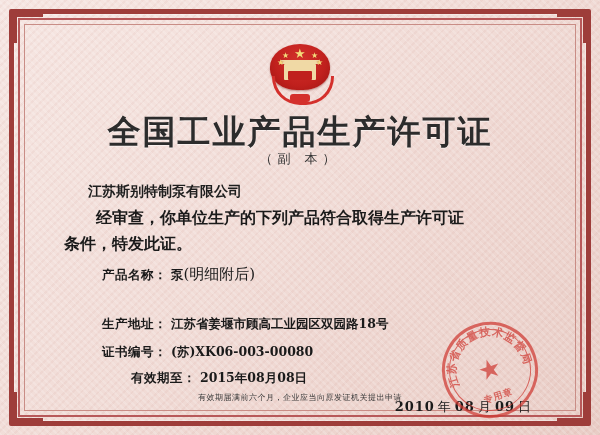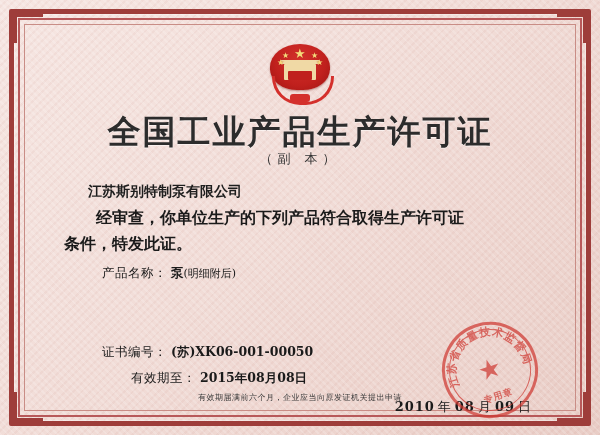--- a/index.html
+++ b/index.html
@@ -182,29 +182,29 @@
   
   .field {
     position: absolute;
     left: 102px;
     font-family: "DejaVu Serif", "Liberation Serif", serif;
     font-size: 12.5px;
     color: #1a1a1a;
     white-space: nowrap;
   }
   .field .label {
-    font-weight: normal;
+    font-weight: bold;
     letter-spacing: 0.5px;
   }
   .field .value {
     font-weight: bold;
     margin-left: 4px;
   }
   .field .note {
-    font-size: 11px;
+    font-size: 15px;
     font-weight: normal;
   }
   #row-product { top: 265px; }
   #row-address { top: 294px; }
   #row-factory { top: 316px; }
   #row-certno  { top: 344px; }
   #row-valid   { top: 370px; margin-left: 29px; }
 
   
   #date-line {
@@ -323,23 +323,26 @@
     <span>条件，特发此证。</span>
   </div>
 
   <div id="company">江苏斯别特制泵有限公司</div>
 
   <div class="field" id="row-product">
     <span class="label">产品名称：</span><span class="value">泵</span><span class="note">(明细附后)</span>
   </div>
 
 
+  <div class="field" id="row-factory">
+    <span class="label">生产地址：</span><span class="value">江苏省姜堰市顾高工业园区双园路18号</span>
+  </div>
 
   <div class="field" id="row-certno">
-    <span class="label">证书编号：</span><span class="value">(苏)XK06-001-00050</span>
+    <span class="label">证书编号：</span><span class="value">(苏)XK06-003-00080</span>
   </div>
 
   <div class="field" id="row-valid">
     <span class="label">有效期至：</span><span class="value">2015年08月08日</span>
   </div>
 
   <div id="date-line">
     <span class="num">2010</span><span>年</span><span class="num">08</span><span>月</span><span class="num">09</span><span>日</span>
   </div>
 

